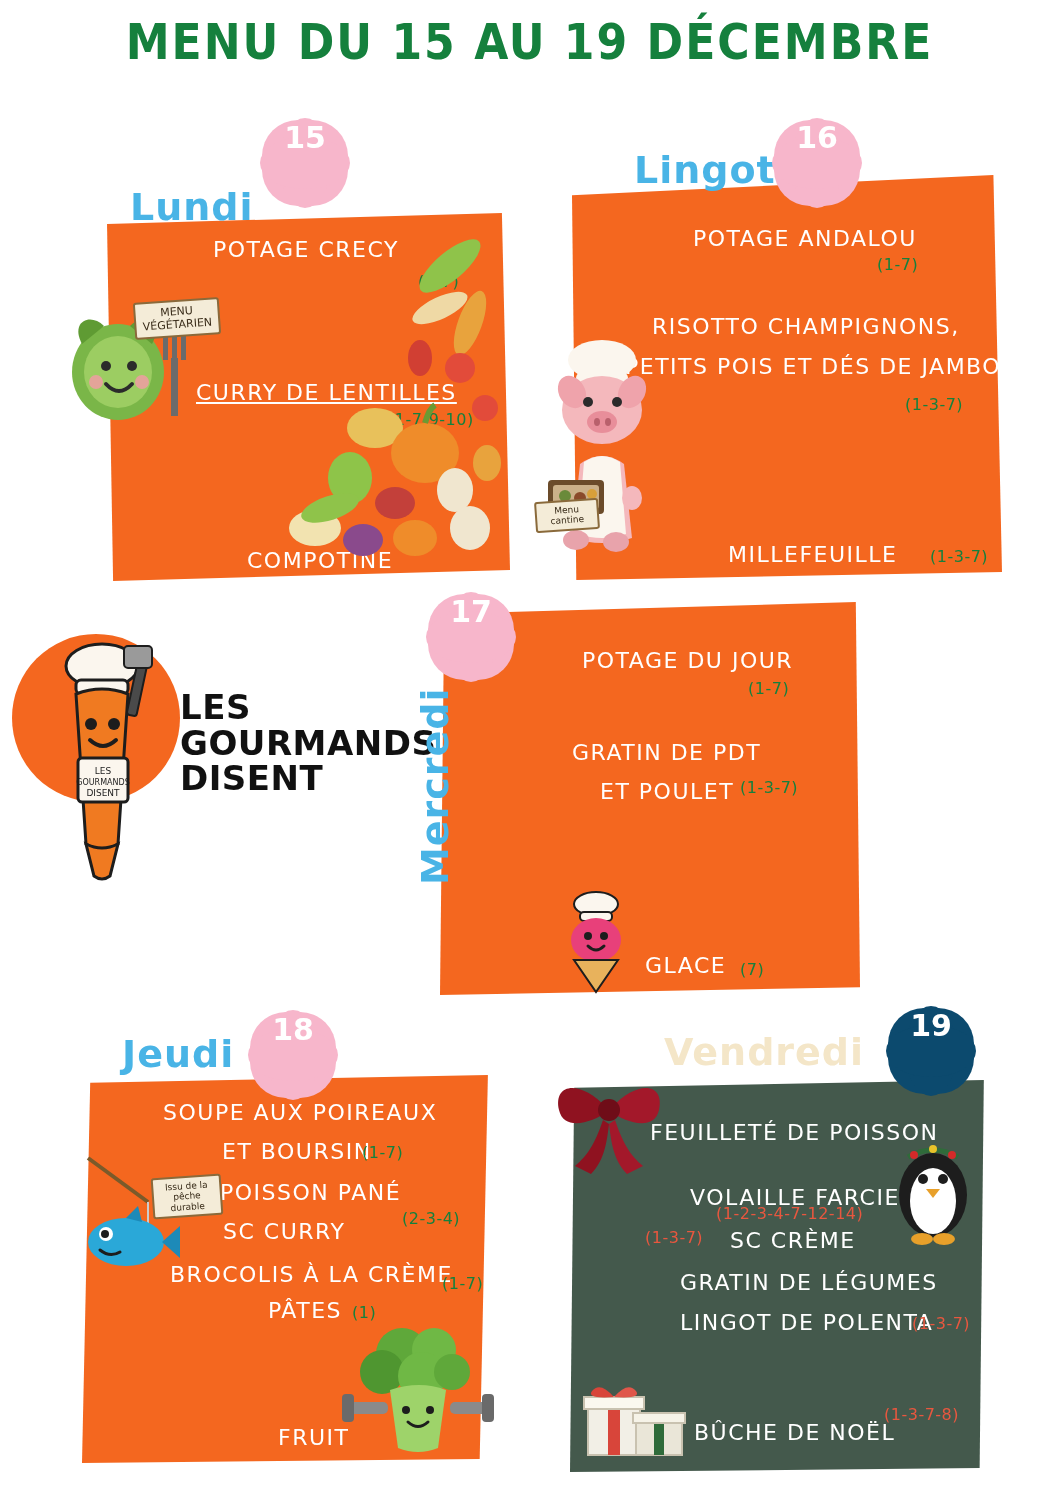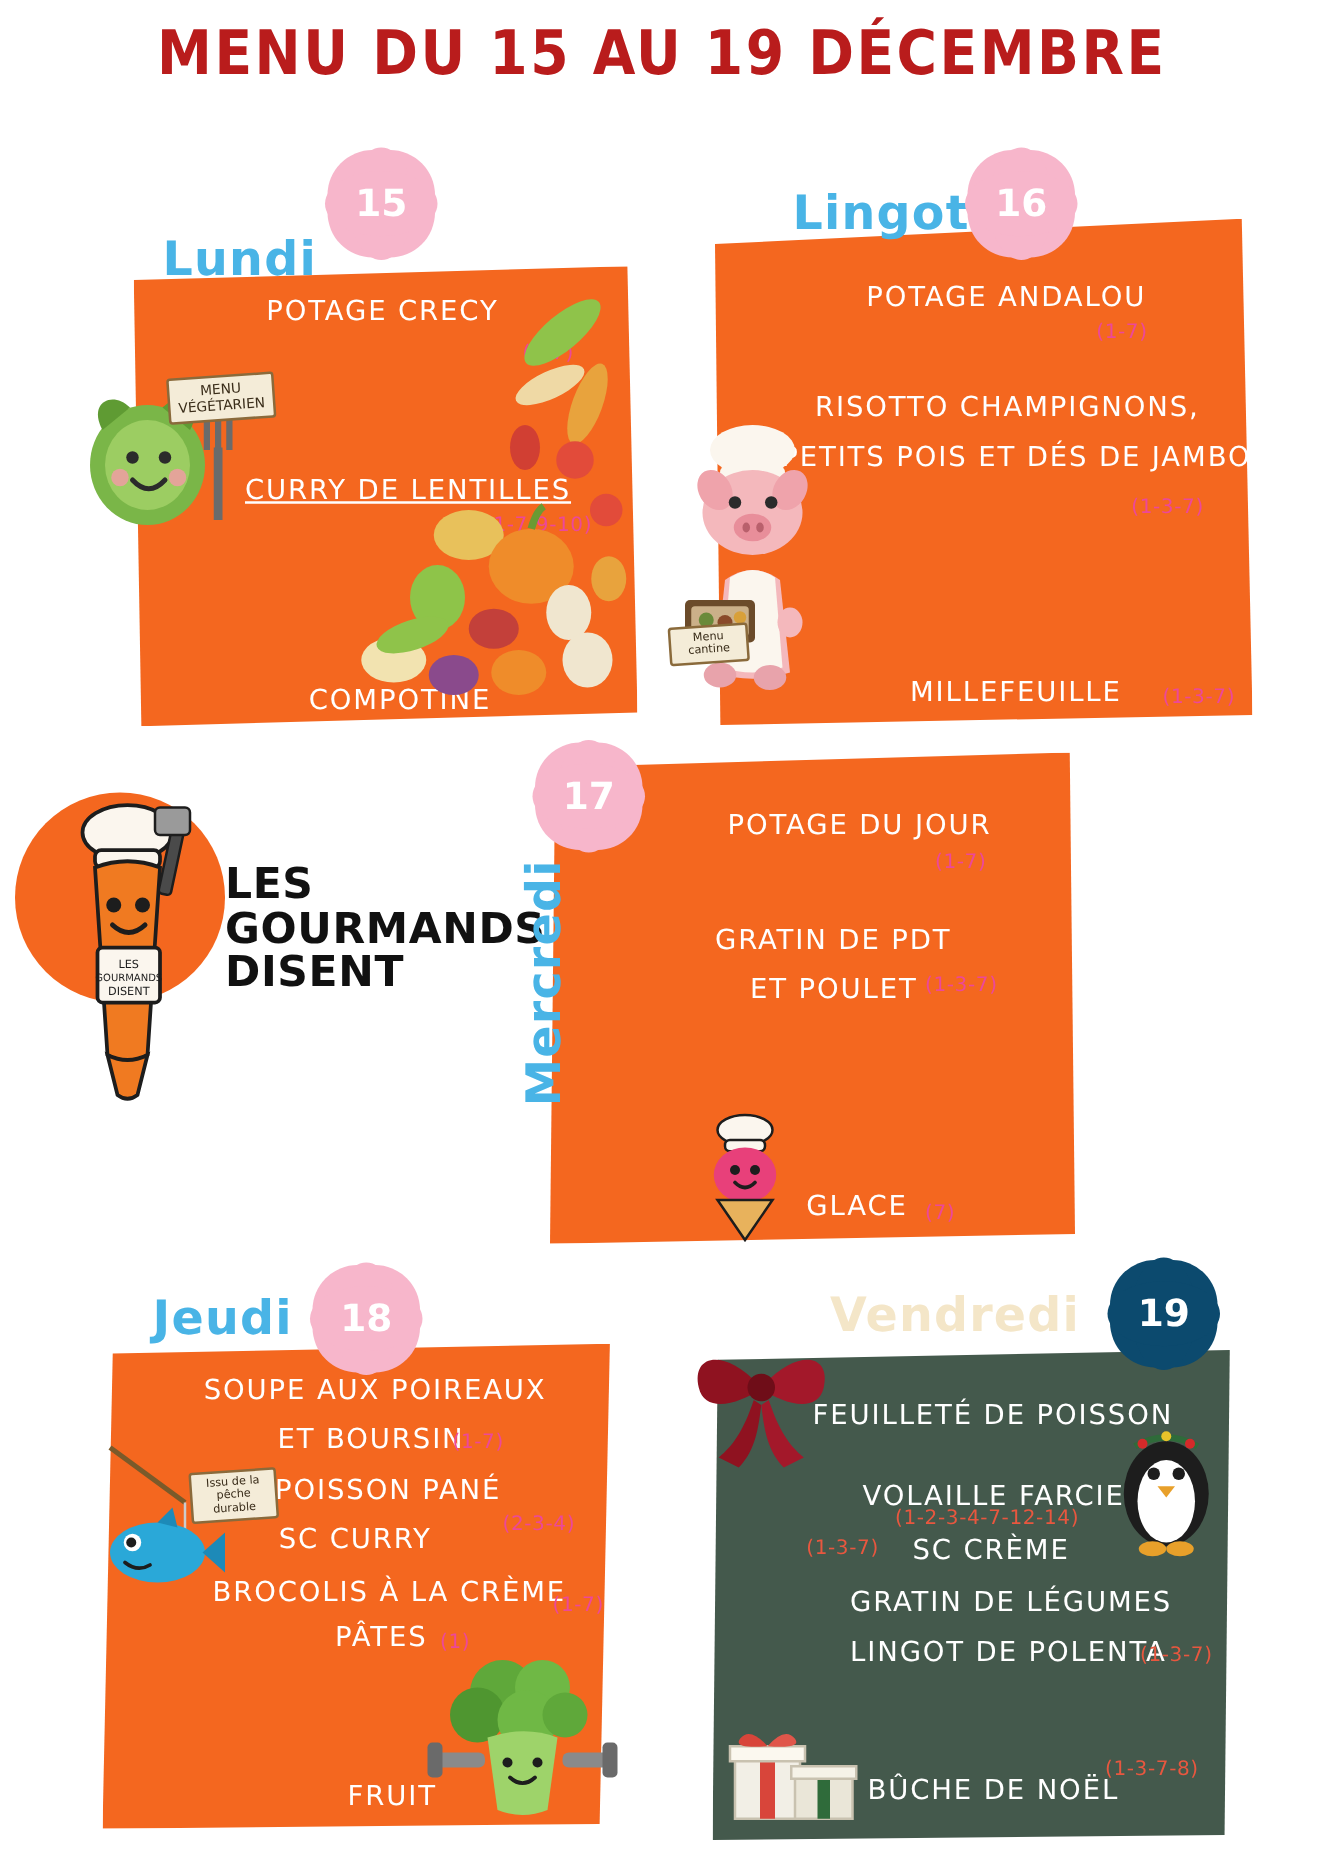--- a/index.html
+++ b/index.html
@@ -19,21 +19,21 @@
   .page-title {
     position: absolute;
     top: 14px;
     left: 0;
     width: 1059px;
     text-align: center;
     font-family: "DejaVu Sans", sans-serif;
     font-weight: bold;
     font-size: 49px;
     letter-spacing: 2px;
-    color: #b91c1c;
+    color: #15803d;
     text-transform: uppercase;
     font-stretch: condensed;
   }
 
   
   .day-card {
     position: absolute;
     background: #f4671f;
   }
   .day-card.dark {
@@ -57,21 +57,21 @@
   }
 
   
   .date-blob {
     position: absolute;
     width: 86px;
     height: 86px;
     background: #f7b6cb;
     border-radius: 42% 42% 42% 42% / 42% 42% 42% 42%;
     display: flex;
-    align-items: center;
+    align-items: flex-start;
     justify-content: center;
   }
   .date-blob::before,
   .date-blob::after {
     content: "";
     position: absolute;
     background: inherit;
     border-radius: 50%;
   }
   .date-blob::before {
@@ -97,21 +97,21 @@
     position: absolute;
     color: #ffffff;
     font-family: "DejaVu Sans", sans-serif;
     font-size: 22px;
     letter-spacing: 1.5px;
     text-transform: uppercase;
     white-space: nowrap;
   }
   .allergen {
     position: absolute;
-    color: #ec4899;
+    color: #15803d;
     font-family: "DejaVu Sans", sans-serif;
     font-size: 16px;
     letter-spacing: 0.5px;
     white-space: nowrap;
   }
   .allergen.red { color: #e8573f; }
 
   
   .logo-circle {
     position: absolute;

